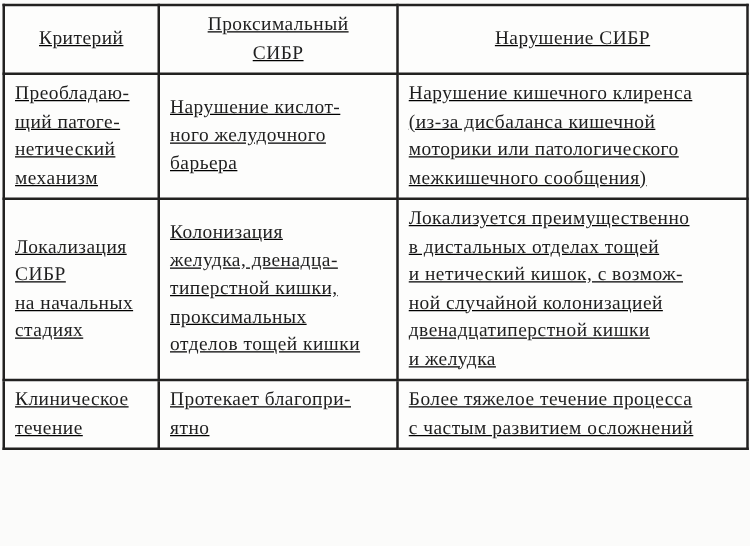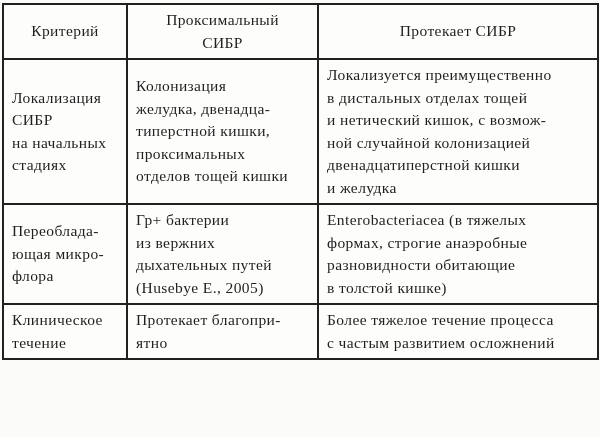--- a/index.html
+++ b/index.html
@@ -8,20 +8,21 @@
     background: #f7f7f6;
     font-family: "Liberation Serif", "DejaVu Serif", serif;
   }
   .page {
     width: 600px;
     height: 437px;
     background: #fbfbfa;
     box-sizing: border-box;
     padding: 3px 3px 19px 2px;
     overflow: hidden;
+    text-decoration: underline;
   }
   table.sibo-table {
     border-collapse: collapse;
     table-layout: fixed;
     width: 595px;
     background: #fdfdfc;
     color: #1f1f1f;
   }
   table.sibo-table col.c1 { width: 124px; }
   table.sibo-table col.c2 { width: 191px; }
@@ -59,54 +60,54 @@
     <colgroup>
       <col class="c1">
         <col class="c2">
         <col class="c3">
     </colgroup>
     <thead>
       <tr>
         <th>Критерий</th>
         <th>Проксимальный
 СИБР</th>
-        <th>Протекает СИБР</th>
+        <th>Нарушение СИБР</th>
       </tr>
     </thead>
     <tbody>
+      <tr class="row-mechanism">
+        <td>Преобладаю-
+щий патоге-
+нетический
+механизм</td>
+        <td>Нарушение кислот-
+ного желудочного
+барьера</td>
+        <td>Нарушение кишечного клиренса
+(из-за дисбаланса кишечной
+моторики или патологического
+межкишечного сообщения)</td>
+      </tr>
       <tr class="row-localization">
         <td>Локализация
 СИБР
 на начальных
 стадиях</td>
         <td>Колонизация
 желудка, двенадца-
 типерстной кишки,
 проксимальных
 отделов тощей кишки</td>
         <td>Локализуется преимущественно
 в дистальных отделах тощей
 и нетический кишок, с возмож-
 ной случайной колонизацией
 двенадцатиперстной кишки
 и желудка</td>
       </tr>
-      <tr class="row-microflora">
-        <td>Переоблада-
-ющая микро-
-флора</td>
-        <td>Гр+ бактерии
-из вержних
-дыхательных путей
-(Husebye E., 2005)</td>
-        <td>Enterobacteriacea (в тяжелых
-формах, строгие анаэробные
-разновидности обитающие
-в толстой кишке)</td>
-      </tr>
       <tr class="row-clinical">
         <td>Клиническое
 течение</td>
         <td>Протекает благопри-
 ятно</td>
         <td>Более тяжелое течение процесса
 с частым развитием осложнений</td>
       </tr>
     </tbody>
   </table>

